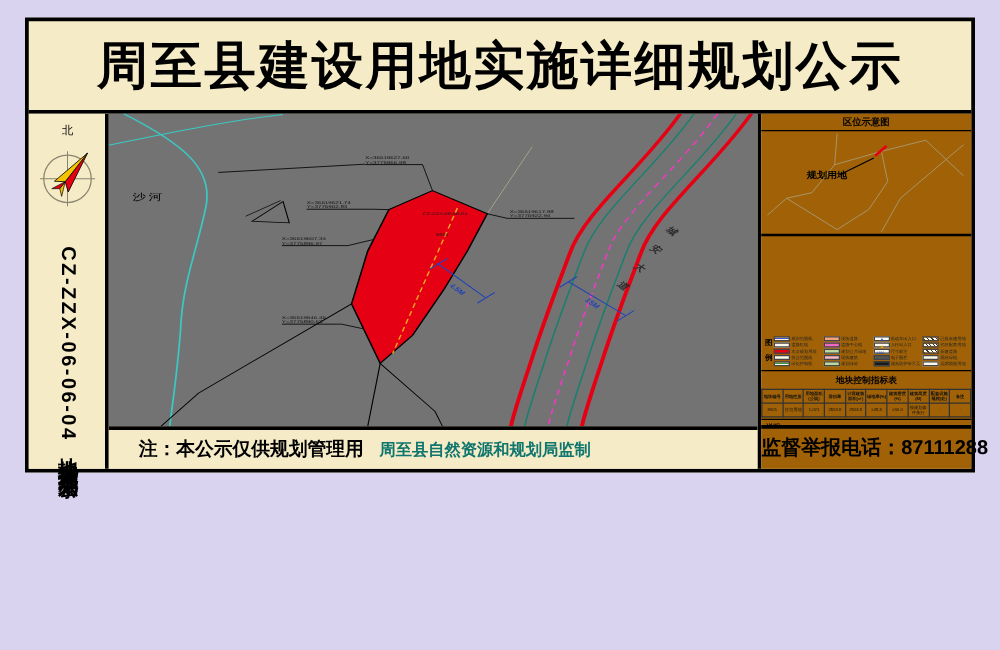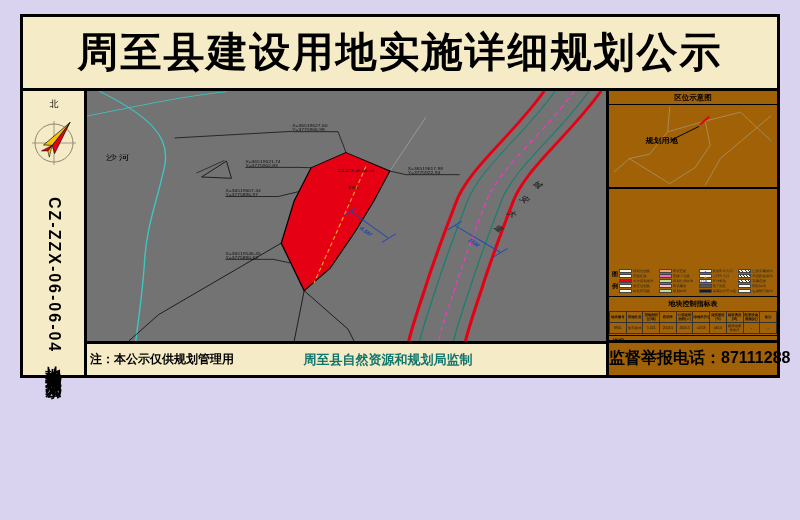--- a/index.html
+++ b/index.html
@@ -34,21 +34,21 @@
     margin-top:16px;line-height:1;
   }
   
   .main-col{flex:1;display:flex;flex-direction:column;min-width:0;box-sizing:border-box;border-right:3px solid #000;}
   .map-area{flex:1;position:relative;background:#737373;min-height:0;}
   .map-svg{position:absolute;left:0;top:0;width:100%;height:100%;}
   .bottom-strip{
     box-sizing:border-box;height:34px;border-top:3px solid #000;
     position:relative;display:flex;align-items:center;background:#f5ebc7;
   }
-  .bottom-note{font-size:12px;font-weight:700;padding-left:3px;color:#000;}
+  .bottom-note{font-size:15px;font-weight:700;padding-left:24px;color:#000;}
   .producer{
     position:absolute;left:58%;transform:translateX(-50%);
     font-size:13px;font-weight:700;color:#0f766e;white-space:nowrap;
   }
   
   .right-panel{width:168px;display:flex;flex-direction:column;background:#a16207;}
   .loc-box{box-sizing:border-box;height:106px;border-bottom:2px solid #000;display:flex;flex-direction:column;}
   .loc-title{
     box-sizing:border-box;height:14px;border-bottom:1.5px solid #000;
     font-size:7.5px;font-weight:700;text-align:center;line-height:14px;color:#000;

